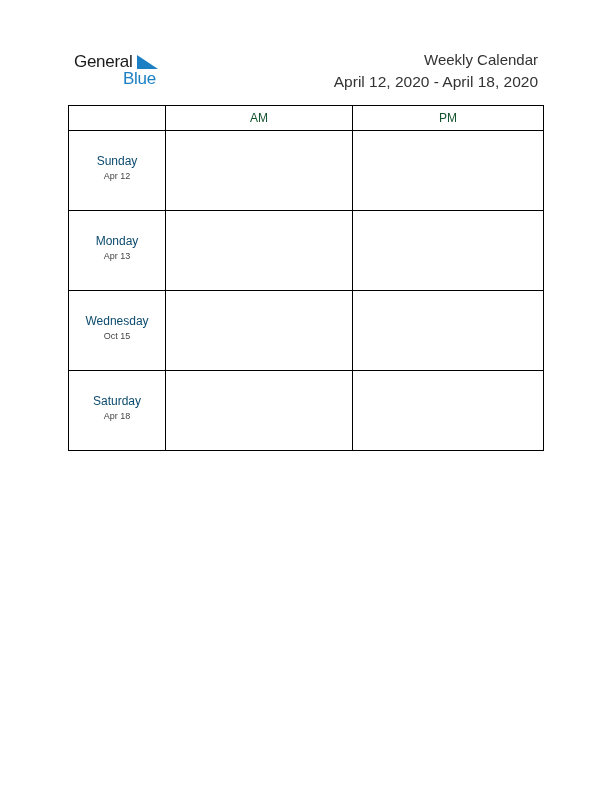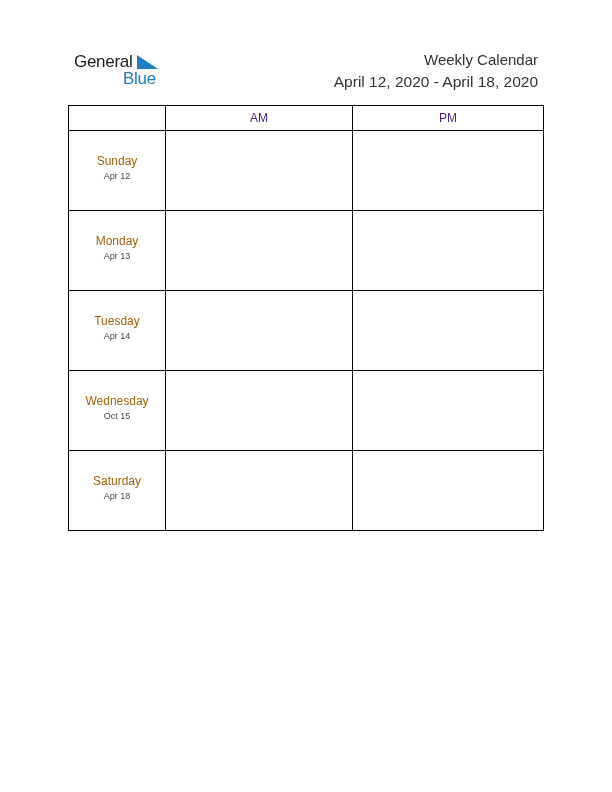--- a/index.html
+++ b/index.html
@@ -5,25 +5,25 @@
     html, body { margin:0; padding:0; background:#ffffff; }
     body { width:612px; height:792px; position:relative; overflow:hidden; font-family:"Liberation Sans", sans-serif; color:#333; }
     .logo { position:absolute; left:74px; top:52px; width:90px; height:40px; }
     .logo .general { position:absolute; left:0; top:0; font-size:17px; color:#1a1a1a; letter-spacing:-0.3px; }
     .logo .blue { position:absolute; left:49px; top:17px; font-size:17px; color:#1c7fc4; letter-spacing:-0.3px; }
     .logo .tri { position:absolute; left:63px; top:3px; width:0; height:0; border-left:21px solid #1c7fc4; border-top:14px solid transparent; }
     .title { position:absolute; right:74px; top:51px; font-size:15px; color:#333; text-align:right; }
     .range { position:absolute; right:74px; top:73px; font-size:15.5px; color:#333; text-align:right; }
     table.cal { position:absolute; left:68px; top:105px; width:476px; border-collapse:collapse; }
     table.cal td, table.cal th { border:1px solid #000; padding:0; }
-    table.cal th { height:24px; font-weight:normal; font-size:12px; color:#4c1d95; text-align:center; }
+    table.cal th { height:24px; font-weight:normal; font-size:12px; color:#14532d; text-align:center; }
     table.cal td { height:79px; }
     col.c0 { width:97px; } col.c1 { width:187px; } col.c2 { width:191px; }
     .day { text-align:center; vertical-align:middle; }
-    .day .name { display:block; font-size:12px; color:#a16207; margin-top:-6px; }
+    .day .name { display:block; font-size:12px; color:#0c4a6e; margin-top:-6px; }
     .day .date { display:block; font-size:9px; color:#444; margin-top:3px; }
   </style>
 </head>
 <body>
 
 <div class="logo">
   <span class="general">General</span>
   <span class="tri"></span>
   <span class="blue">Blue</span>
 </div>
@@ -56,28 +56,20 @@
     <tr>
       <td class="day">
           <span class="name">Monday</span>
           <span class="date">Apr 13</span>
         </td>
       <td></td>
       <td></td>
     </tr>
     <tr>
       <td class="day">
-          <span class="name">Tuesday</span>
-          <span class="date">Apr 14</span>
-        </td>
-      <td></td>
-      <td></td>
-    </tr>
-    <tr>
-      <td class="day">
           <span class="name">Wednesday</span>
           <span class="date">Oct 15</span>
         </td>
       <td></td>
       <td></td>
     </tr>
     <tr>
       <td class="day">
           <span class="name">Saturday</span>
           <span class="date">Apr 18</span>

